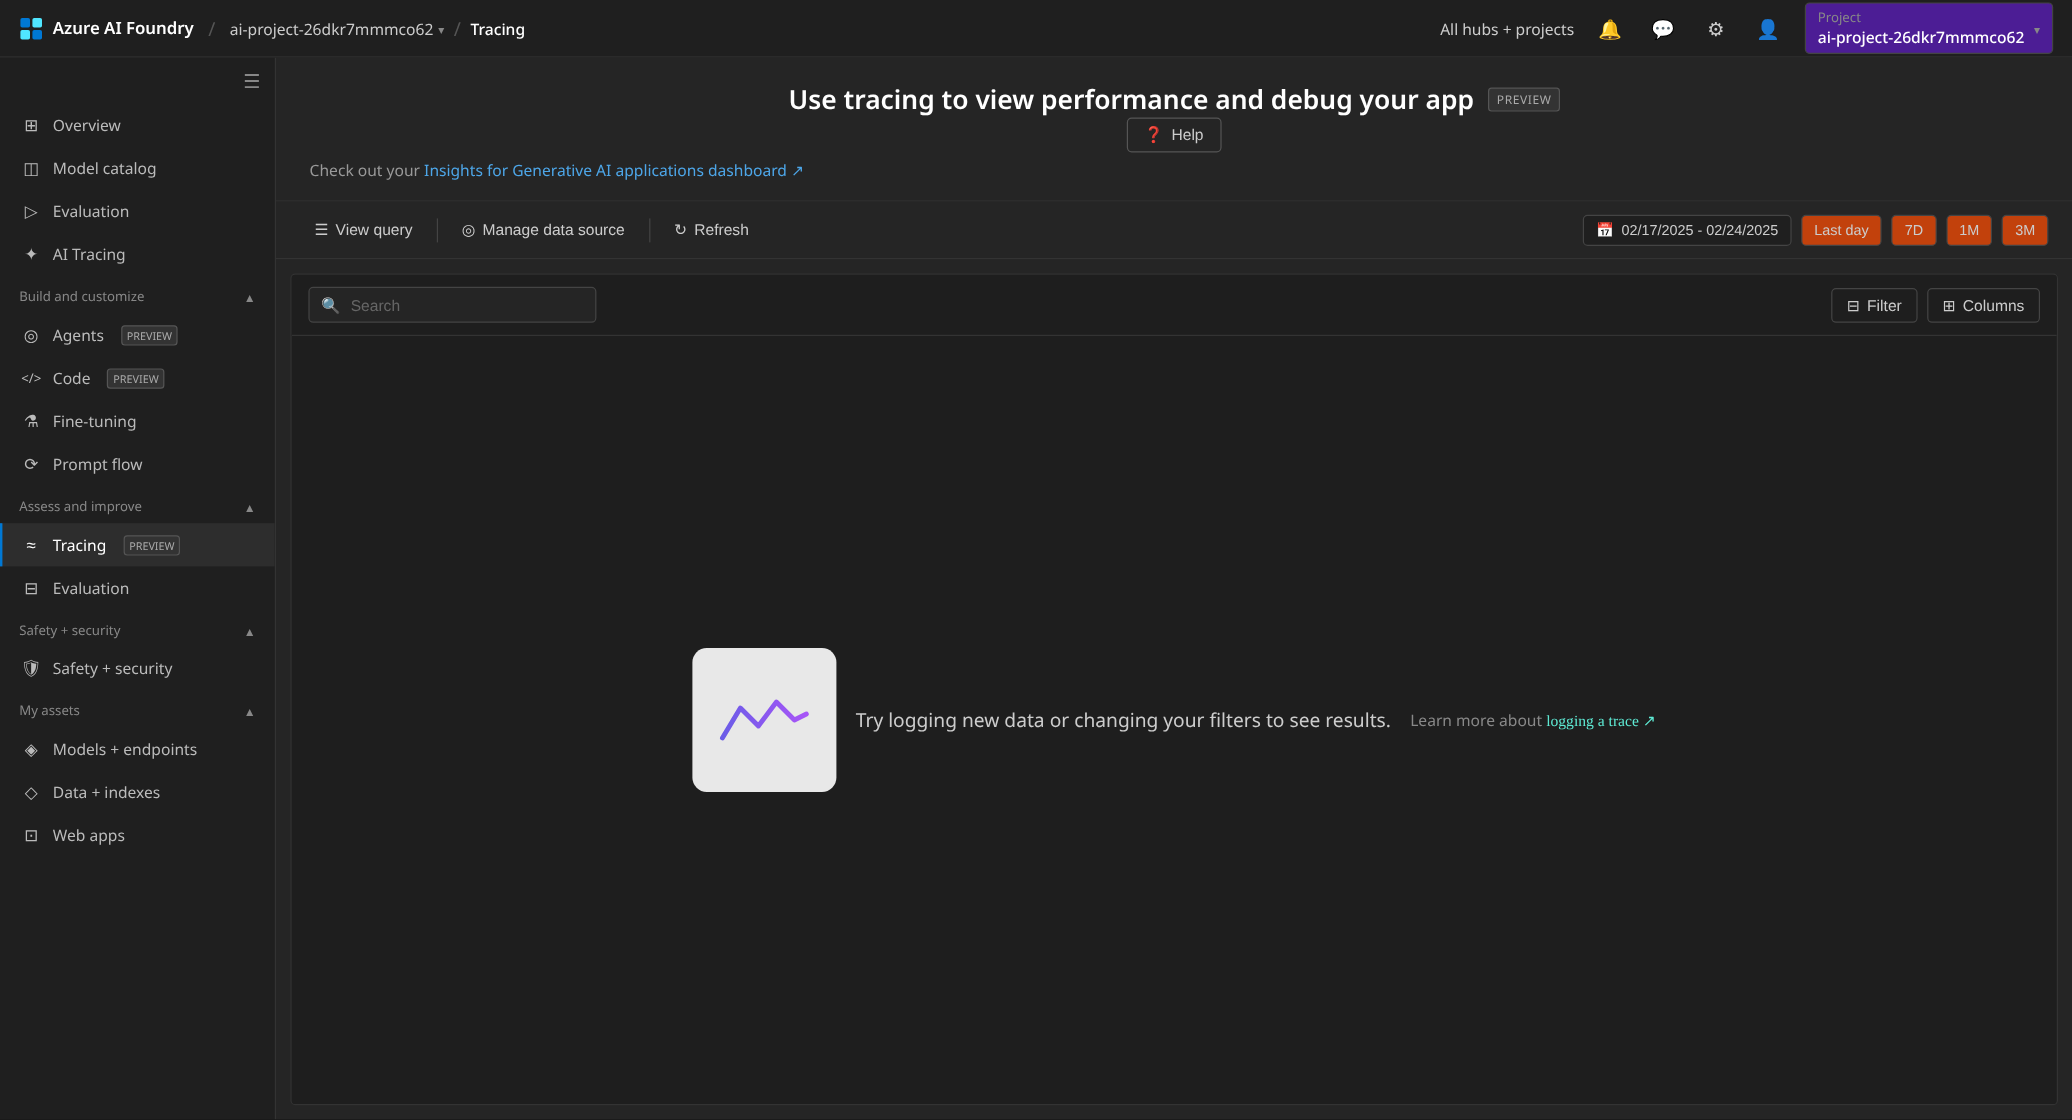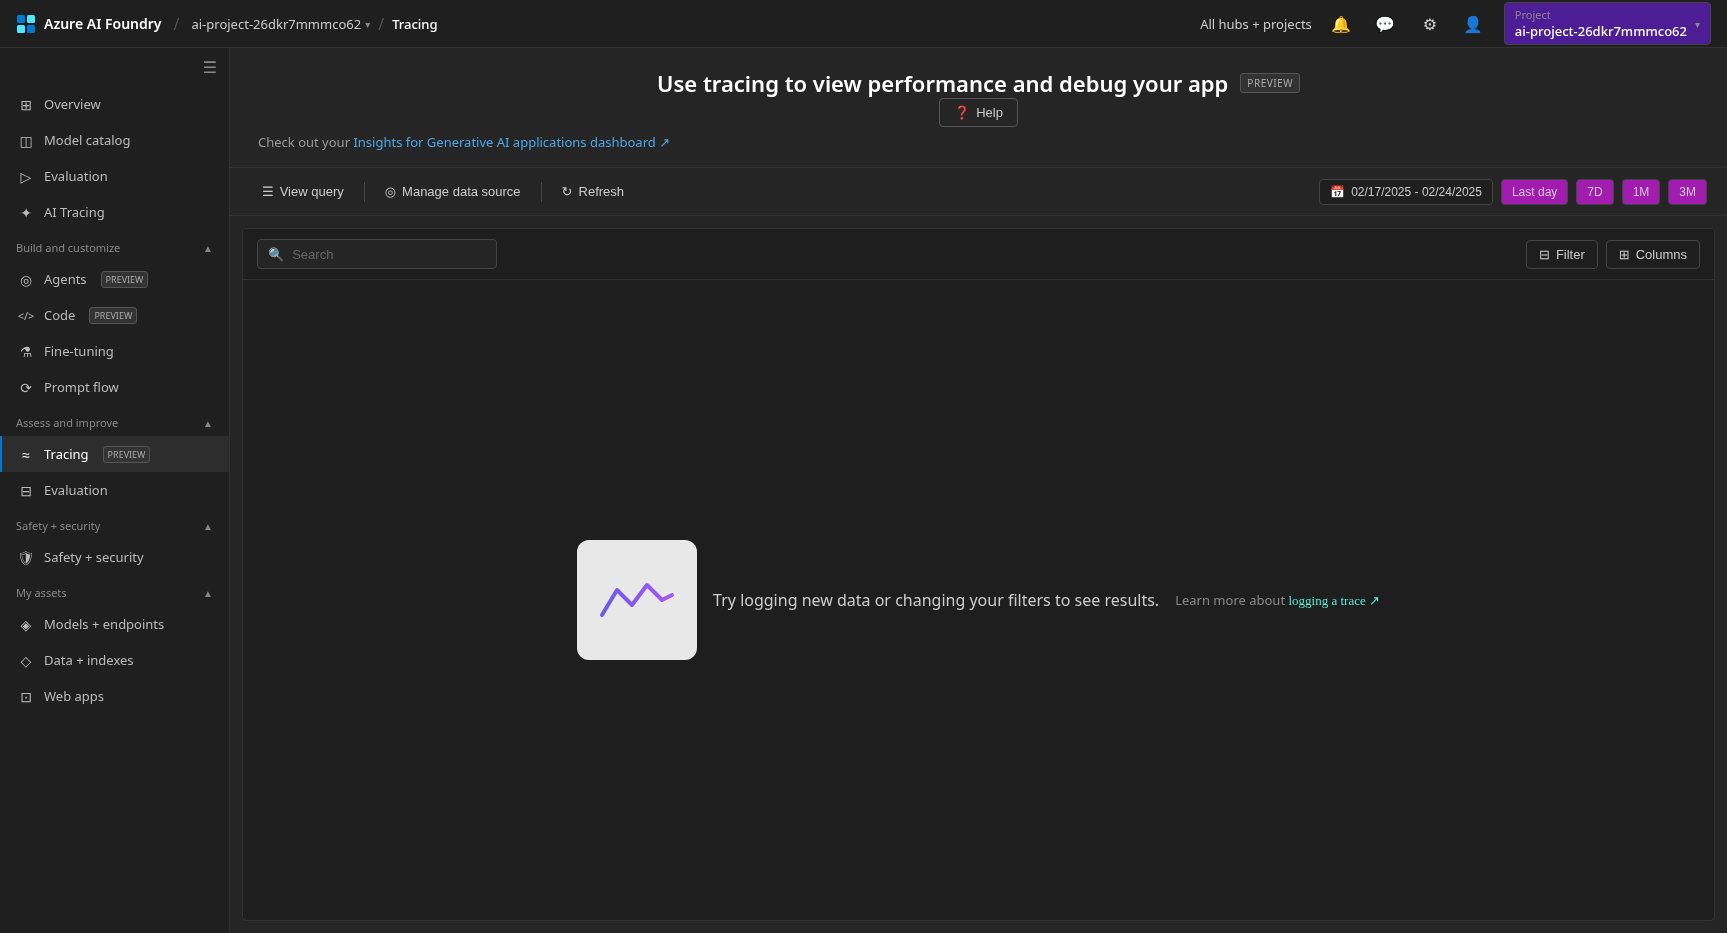--- a/index.html
+++ b/index.html
@@ -286,21 +286,21 @@
       border: 1px solid #444;
       background: #1f1f1f;
       color: #ccc;
       border-radius: 4px;
       cursor: pointer;
       font-size: 12px;
     }
     .time-btn {
       padding: 5px 10px;
       border: 1px solid #444;
-      background: #a21caf;
+      background: #c2410c;
       color: #ccc;
       border-radius: 4px;
       cursor: pointer;
       font-size: 12px;
     }
 
     
     .table-container {
       flex: 1;
       display: flex;

